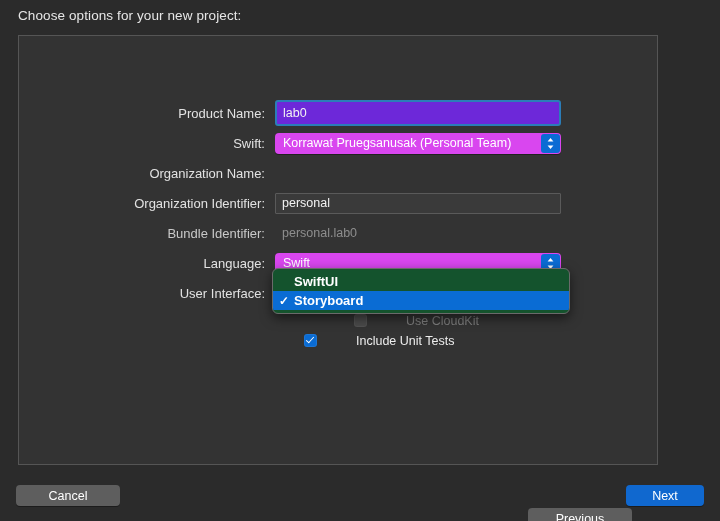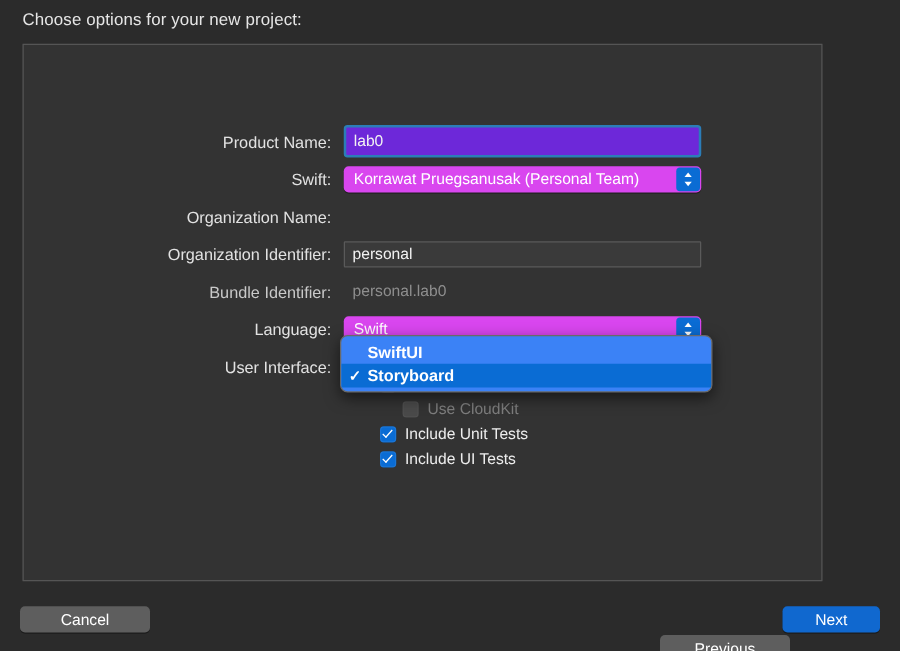--- a/index.html
+++ b/index.html
@@ -125,23 +125,24 @@
   .popup .stepper svg { display: block; }
 
   
   .checks {
     position: absolute;
     left: 285px;
     top: 258px;
   }
   .check-row {
     display: flex;
-    align-items: flex-end;
+    align-items: flex-start;
     height: 20px;
     margin-bottom: 0px;
+    gap: 32px;
   }
   .check-row .gap { width: 18px; }
   .box {
     width: 13px;
     height: 13px;
     border-radius: 3px;
     background: #636363;
     box-sizing: border-box;
     flex: none;
     box-shadow: inset 0 0 0 1px rgba(255,255,255,0.07);
@@ -172,21 +173,21 @@
     white-space: nowrap;
   }
   .check-label.disabled { color: #7d7d7d; }
 
   
   .menu {
     position: absolute;
     left: 272px;
     top: 268px;
     width: 298px;
-    background: #3b82f6;
+    background: #14532d;
     border: 1px solid #6a6a6a;
     border-radius: 6px;
     box-shadow: 0 4px 12px rgba(0,0,0,0.55);
     padding: 3px 0;
     z-index: 30;
     box-sizing: border-box;
     overflow: hidden;
   }
   .menu-item {
     height: 19px;
@@ -307,24 +308,20 @@
       <div class="gap"></div>
       <div class="box disabled"></div>
       <div class="check-label disabled">Use CloudKit</div>
     </div>
 
     <div class="check-row">
       <div class="box checked"></div>
       <div class="check-label">Include Unit Tests</div>
     </div>
 
-    <div class="check-row">
-      <div class="box checked"></div>
-      <div class="check-label">Include UI Tests</div>
-    </div>
 
   </div>
 </div>
 
 <div class="menu">
   <div class="menu-item">
     <span class="tick"></span>
     <span>SwiftUI</span>
   </div>
   <div class="menu-item selected">

